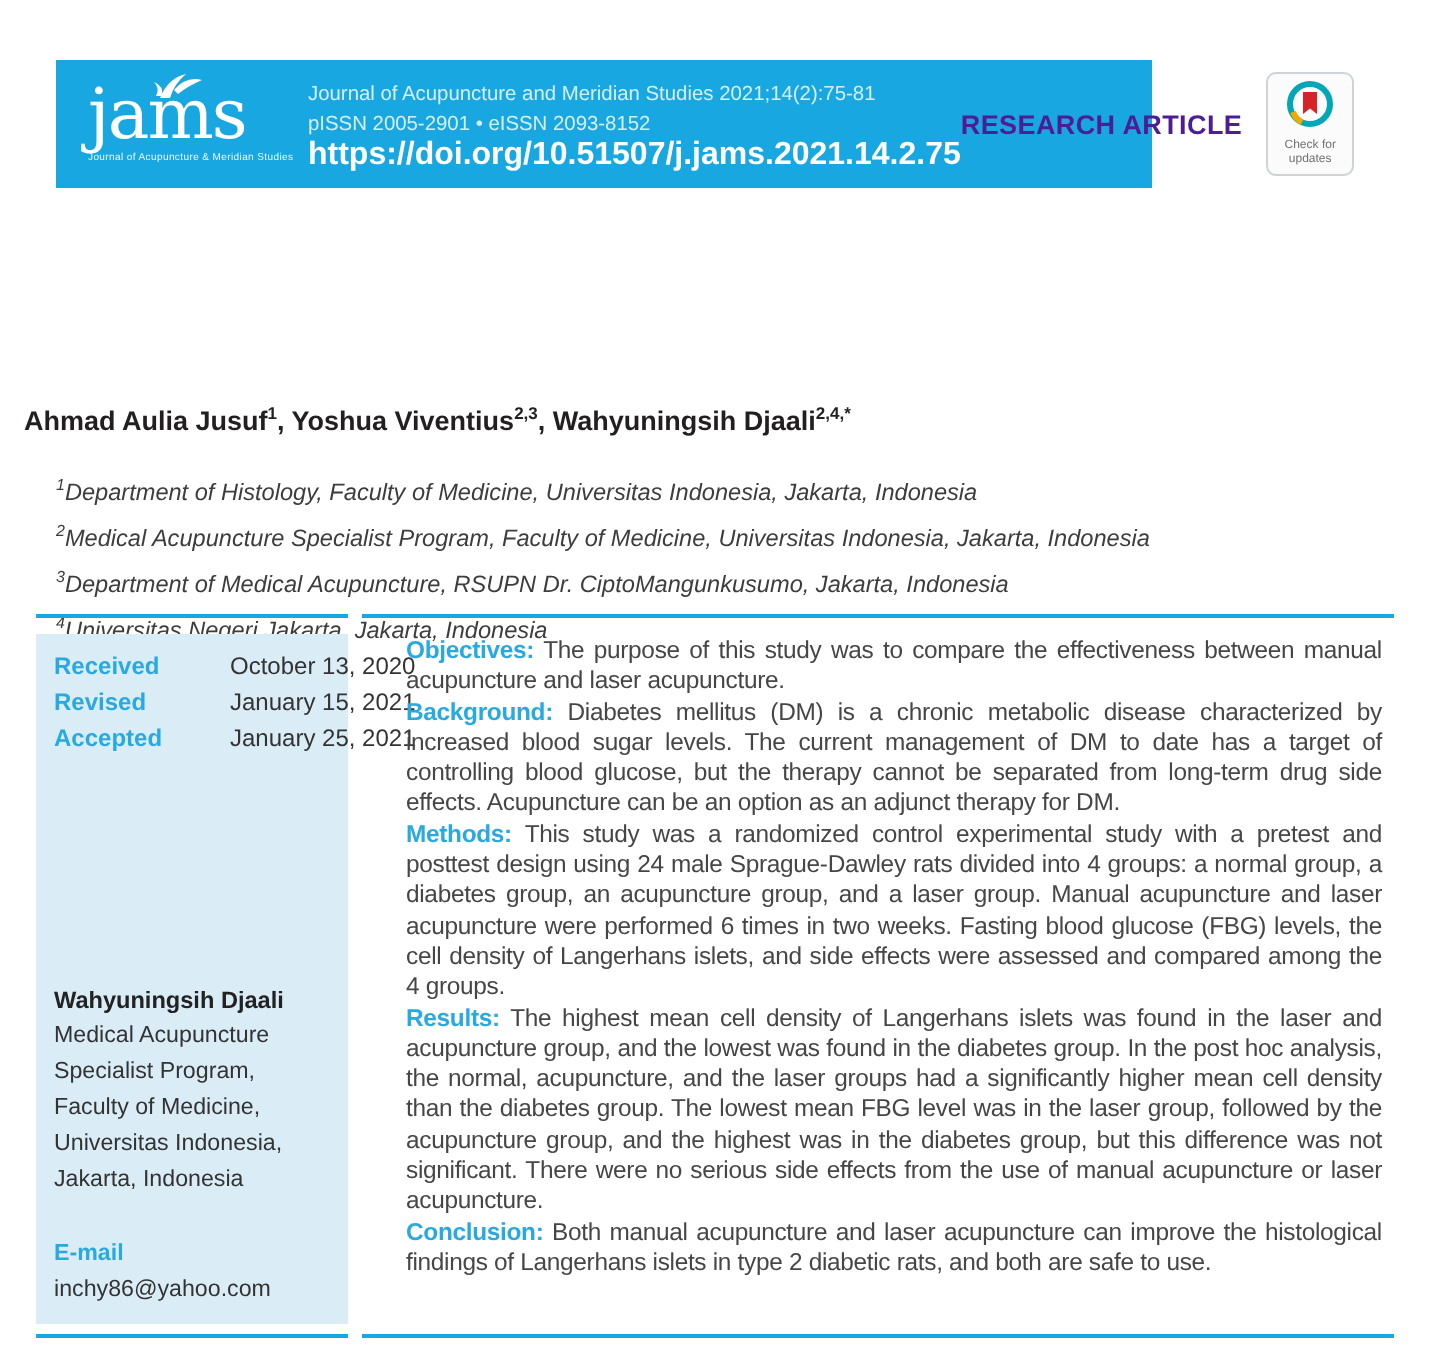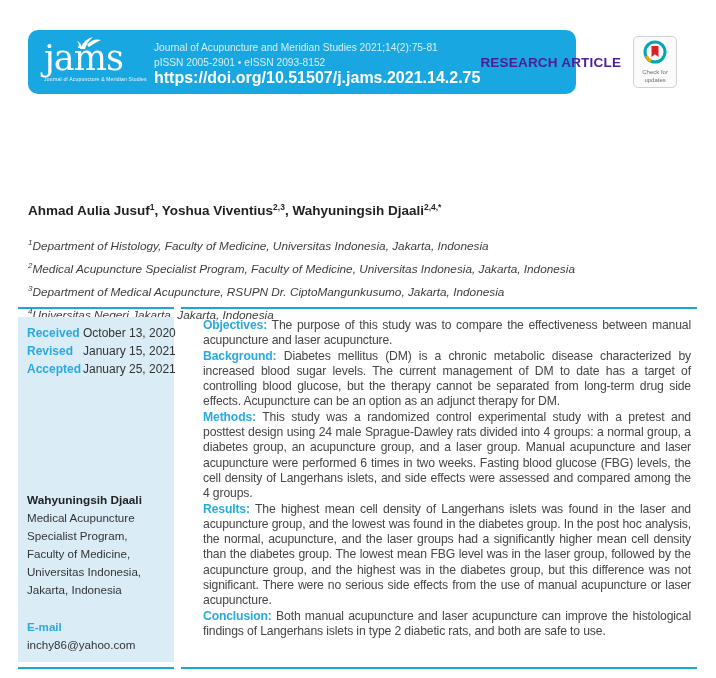--- a/index.html
+++ b/index.html
@@ -2,56 +2,56 @@
 <html><head>
 <meta charset="utf-8">
 <style>
   * { margin:0; padding:0; box-sizing:border-box; }
   html,body { background:#ffffff; }
   body { font-family:"Liberation Sans", sans-serif; }
   .page { position:relative; width:716px; height:678px; background:#fff; overflow:hidden; }
 
   
   .band { position:absolute; left:28px; top:30px; width:548px; height:64px;
-          background:#19a7e2; border-radius:10px; display:flex; align-items:center; }
+          background:#19a7e2; border-radius:0; display:flex; align-items:center; }
   .logo { position:relative; margin-left:16px; width:100px; color:#fff; flex:0 0 auto; }
   .logo-word { font-family:"DejaVu Serif", serif; font-size:35px; line-height:0.95;
                letter-spacing:-1px; color:#fff; }
   .logo-leaf { position:absolute; top:-7px; left:30px; }
   .logo-tag { font-size:5px; color:#eafaff; letter-spacing:0.2px; white-space:nowrap; margin-top:1px; }
   .pubinfo { flex:1 1 auto; margin-left:10px; line-height:15px; }
   .pub-line { font-size:10.2px; color:rgba(255,255,255,0.82); }
   .pub-doi  { font-size:16px; color:#ffffff; font-weight:bold; }
   .article-type { color:#4c1d95; font-weight:bold; font-size:13.5px; letter-spacing:0.2px;
                   white-space:nowrap; margin-right:12px; }
   .badge { width:44px; height:52px; background:#fbfbfb; border:1px solid #ccd4d9; border-radius:5px;
            margin-right:9px; display:flex; flex-direction:column; align-items:center;
            justify-content:center; gap:1px; cursor:pointer; flex:0 0 auto; }
   .badge-txt { font-size:6px; color:#707070; line-height:1.2; text-align:center; }
 
   
   .title { position:absolute; left:28px; top:108px; width:668px;
            font-size:26px; font-weight:bold; color:#231f20; line-height:1.07;
            letter-spacing:-0.6px; font-stretch:condensed; }
-  .authors { position:absolute; left:28px; top:201px; font-size:13.5px; font-weight:bold;
+  .authors { position:absolute; left:12px; top:201px; font-size:13.5px; font-weight:bold;
              color:#231f20; }
   .authors sup { font-size:8.5px; vertical-align:super; }
   .affils { position:absolute; left:28px; top:233px; width:668px; font-style:italic;
             font-size:11.8px; color:#3d3d3d; line-height:19px; }
   .affils sup { font-size:8px; vertical-align:super; }
 
   
   .abstract-zone { position:absolute; left:18px; top:307px; width:679px; height:362px;
                    display:flex; gap:7px; }
   .col { display:flex; flex-direction:column; height:100%; }
   .rule { height:2px; background:#19a7e2; flex:0 0 auto; }
   .side-col { width:156px; flex:0 0 auto; }
   .side-box { flex:1 1 auto; background:#daedf7; margin:8px 0 5px 0; padding:7px 6px 8px 9px;
               display:flex; flex-direction:column; }
-  .date-row { display:flex; font-size:12px; line-height:18px; }
+  .date-row { display:flex; font-size:12px; line-height:18px;gap:32px; }
   .side-label { color:#29a9e1; font-weight:bold; width:56px; flex:0 0 auto; }
   .date-value { color:#333; white-space:nowrap; }
   .side-spacer { flex:1 1 auto; }
   .corr-head { color:#29a9e1; font-weight:bold; font-size:12px; line-height:18px; }
   .corr-name { color:#222; font-weight:bold; font-size:11.8px; line-height:18px; }
   .corr-addr { color:#333; font-size:11.6px; line-height:18px; }
   .email-row { font-size:11.6px; line-height:18px; margin-top:19px; color:#333; }
   .email-label { color:#29a9e1; font-weight:bold; }
   .email-value { color:#333; text-decoration:none; }
 

